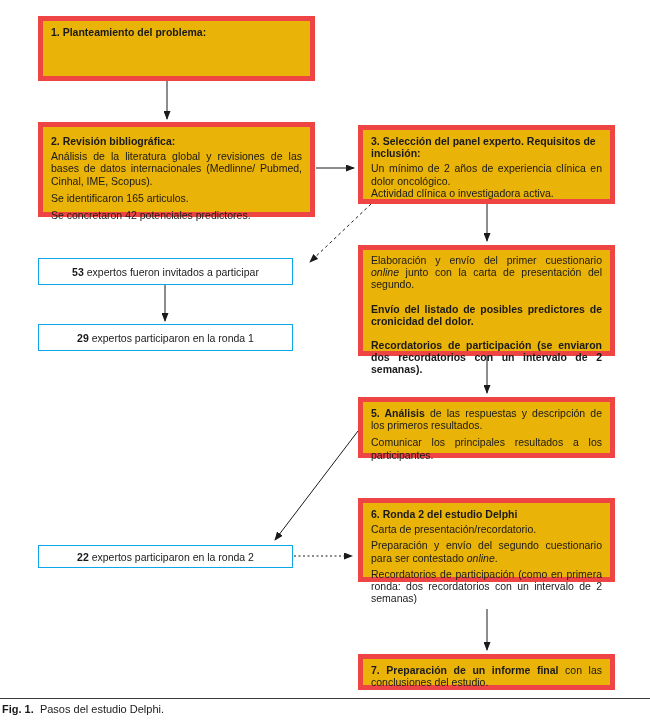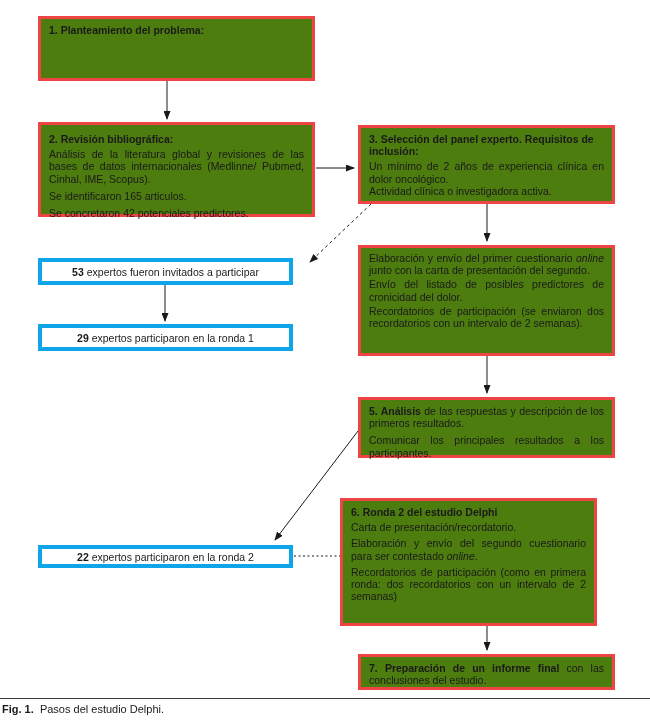--- a/index.html
+++ b/index.html
@@ -9,37 +9,37 @@
     height: 726px;
     background: #ffffff;
     font-family: "Liberation Sans", "DejaVu Sans", sans-serif;
     color: #1a1a1a;
     overflow: hidden;
   }
   .arrow-layer { position: absolute; left: 0; top: 0; width: 650px; height: 726px; }
   .box {
     position: absolute;
     box-sizing: border-box;
-    border: 3px solid #ef4444;
-    background: #4d7c0f;
+    border: 5px solid #ef4444;
+    background: #eab308;
     padding: 5px 8px;
     font-size: 10.5px;
     line-height: 1.16;
     text-align: justify;
   }
   .box .title { font-weight: bold; text-align: left; margin-bottom: 3px; }
   .p { margin: 0; }
   .p + .p { margin-top: 5px; }
-  .tight .p + .p { margin-top: 2px; }
+  .tight .p + .p { margin-top: 12px; font-weight: bold; }
   .mid .p + .p { margin-top: 4px; }
   .nosp .p + .p { margin-top: 0; }
   .pill {
     position: absolute;
     box-sizing: border-box;
-    border: 4px solid #0ea5e9;
+    border: 1px solid #0ea5e9;
     background: #ffffff;
     font-size: 10.5px;
     display: flex;
     align-items: center;
     justify-content: center;
     text-align: center;
   }
   .pill b { font-weight: bold; white-space: pre; }
   .pill span { white-space: pre; }
   .ital { font-style: italic; }
@@ -112,24 +112,24 @@
     <p class="p"><span>Elaboración y envío del primer cuestionario </span><span class="ital">online</span><span> junto con la carta de presentación del segundo.</span></p>
     <p class="p">Envío del listado de posibles predictores de cronicidad del dolor.</p>
     <p class="p">Recordatorios de participación (se enviaron dos recordatorios con un intervalo de 2 semanas).</p>
   </div>
 
   <div class="box" style="left:358px; top:397px; width:257px; height:61px;">
     <p class="p"><b>5.  Análisis</b><span> de las respuestas y descripción de los primeros resultados.</span></p>
     <p class="p">Comunicar los principales resultados a los participantes.</p>
   </div>
 
-  <div class="box mid" style="left:340px; top:498px; width:257px; height:128px;">
+  <div class="box mid" style="left:358px; top:498px; width:257px; height:84px;">
     <div class="title">6.  Ronda 2 del estudio Delphi</div>
     <p class="p">Carta de presentación/recordatorio.</p>
-    <p class="p"><span>Elaboración y envío del segundo cuestionario para ser contestado </span><span class="ital">online</span><span>.</span></p>
+    <p class="p"><span>Preparación y envío del segundo cuestionario para ser contestado </span><span class="ital">online</span><span>.</span></p>
     <p class="p">Recordatorios de participación (como en primera ronda: dos recordatorios con un intervalo de 2 semanas)</p>
   </div>
 
   <div class="pill" style="left:38px; top:545px; width:255px; height:23px;">
     <b>22</b>
       <span> expertos participaron en la ronda 2</span>
   </div>
 
   <div class="box" style="left:358px; top:654px; width:257px; height:36px;">
     <p class="p"><b>7.  Preparación de un informe final</b><span> con las conclusiones del estudio.</span></p>

